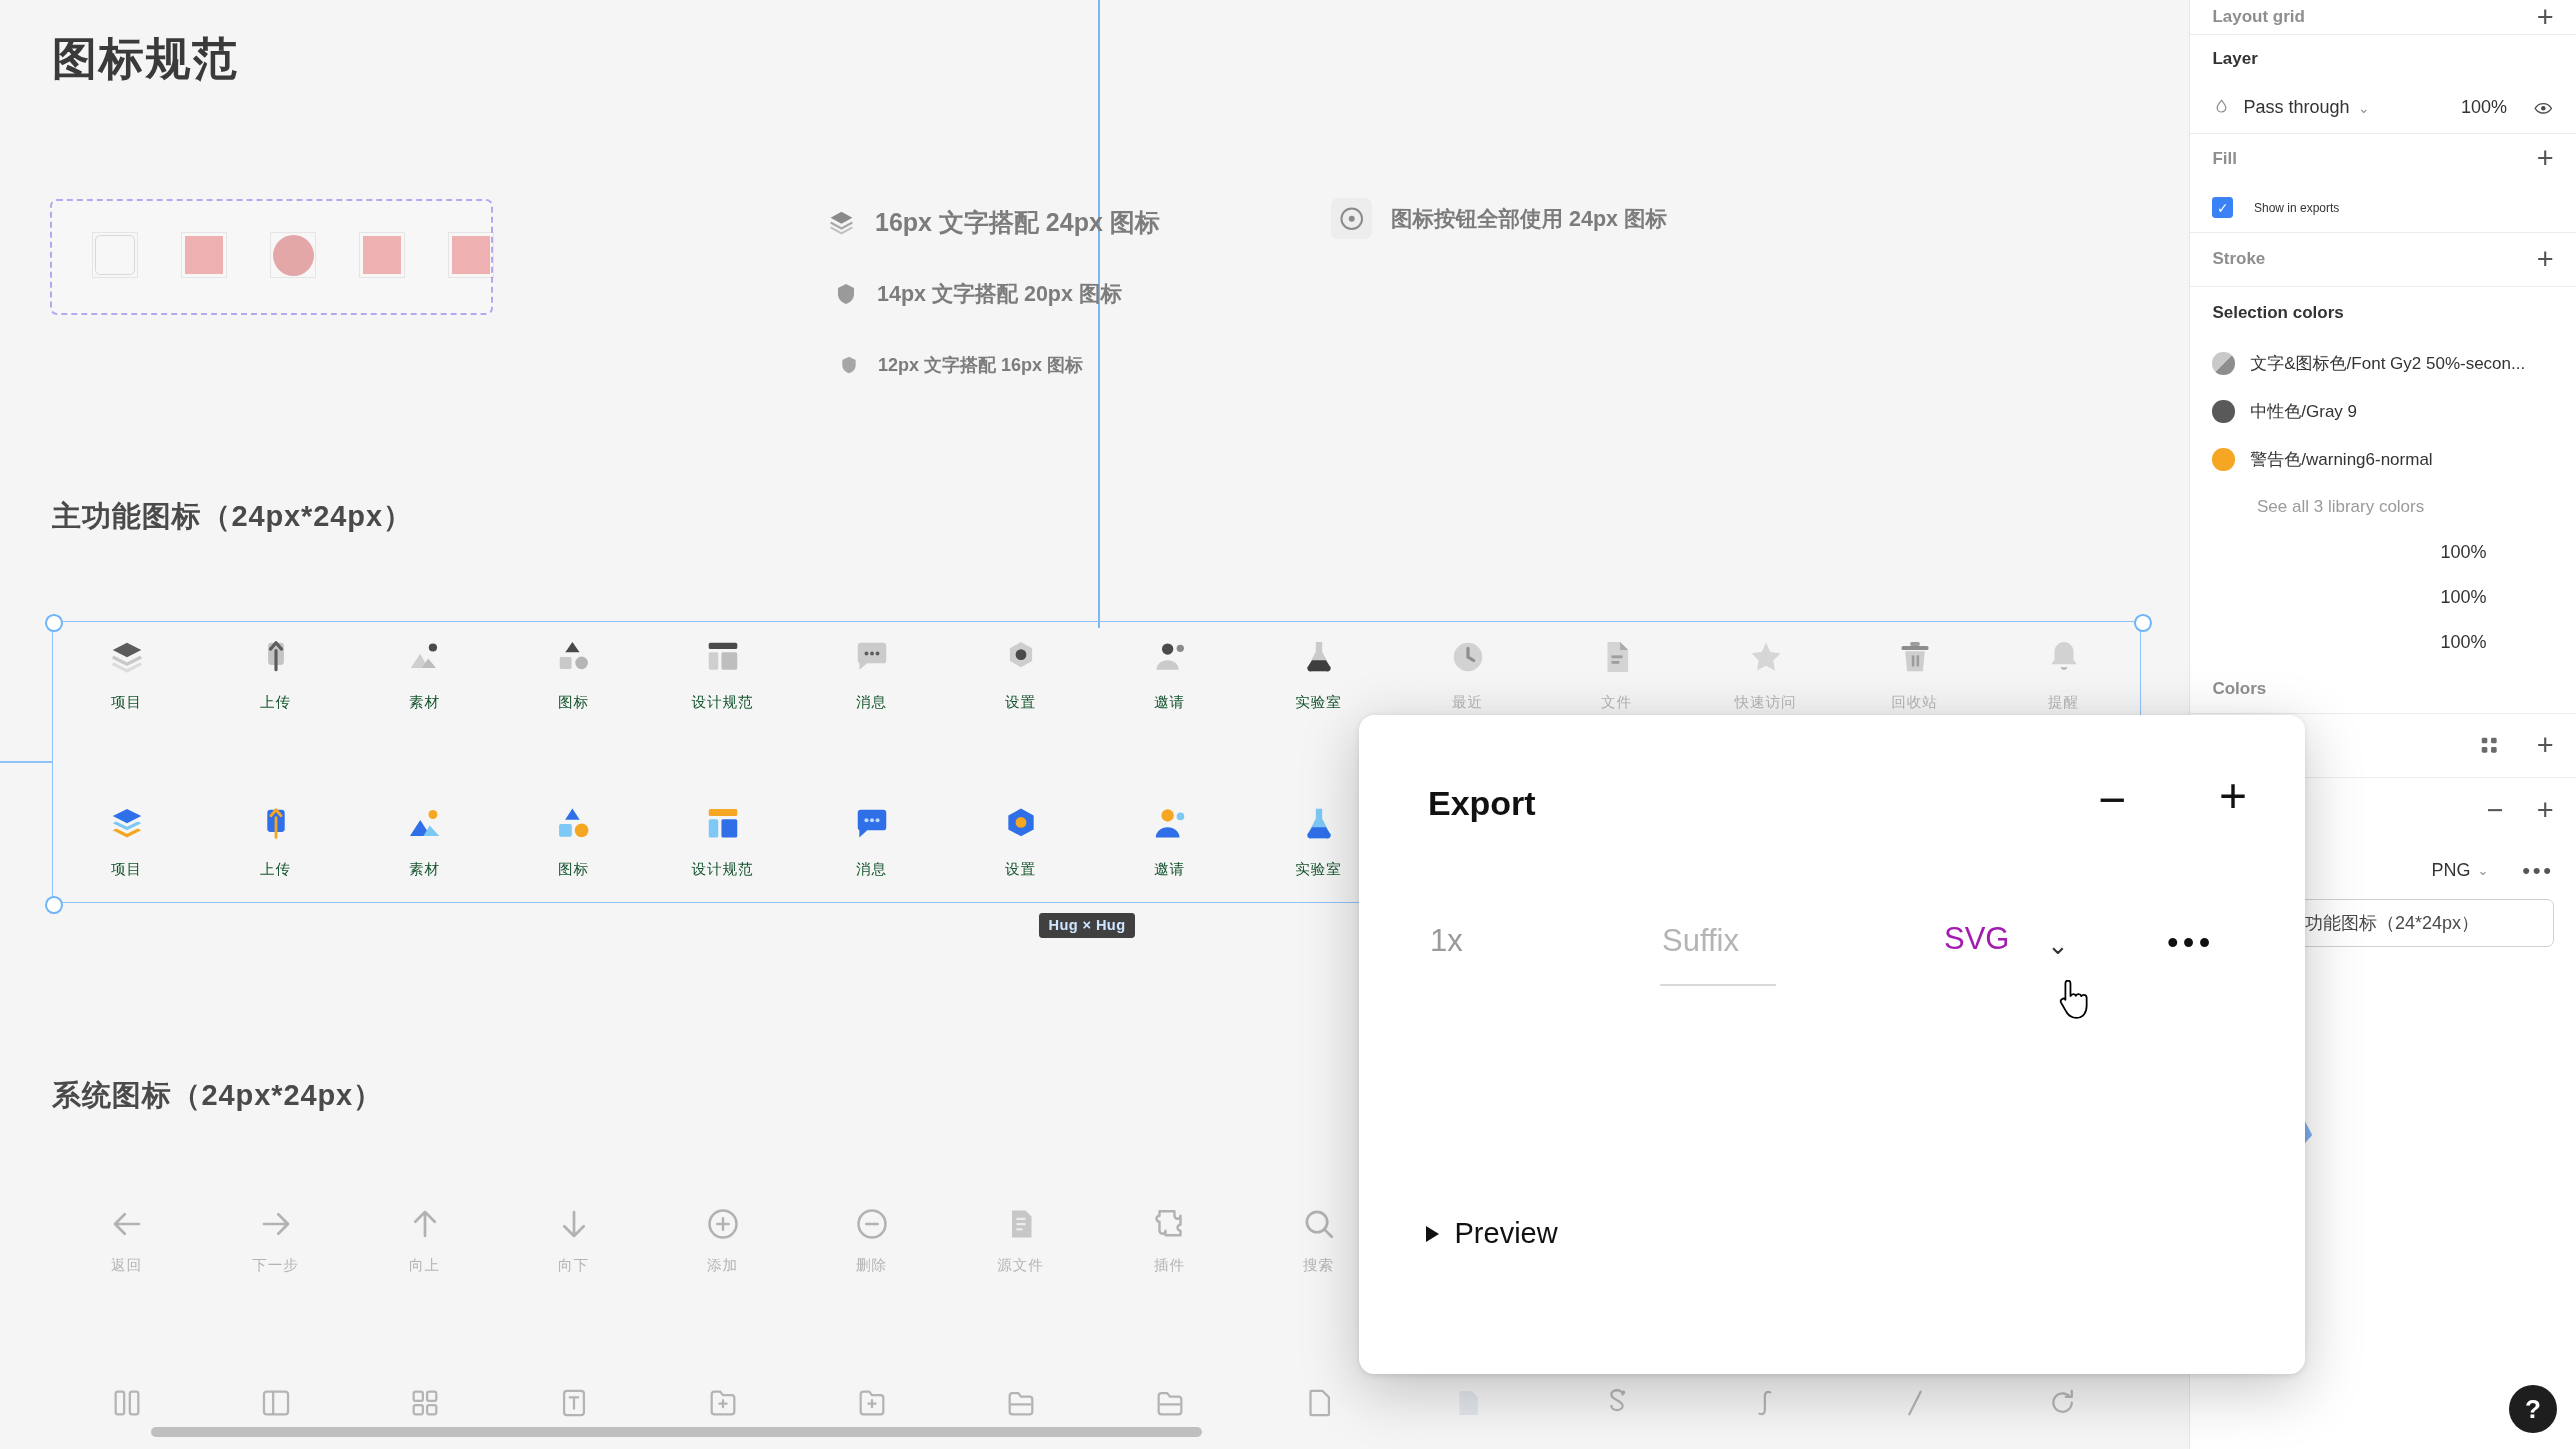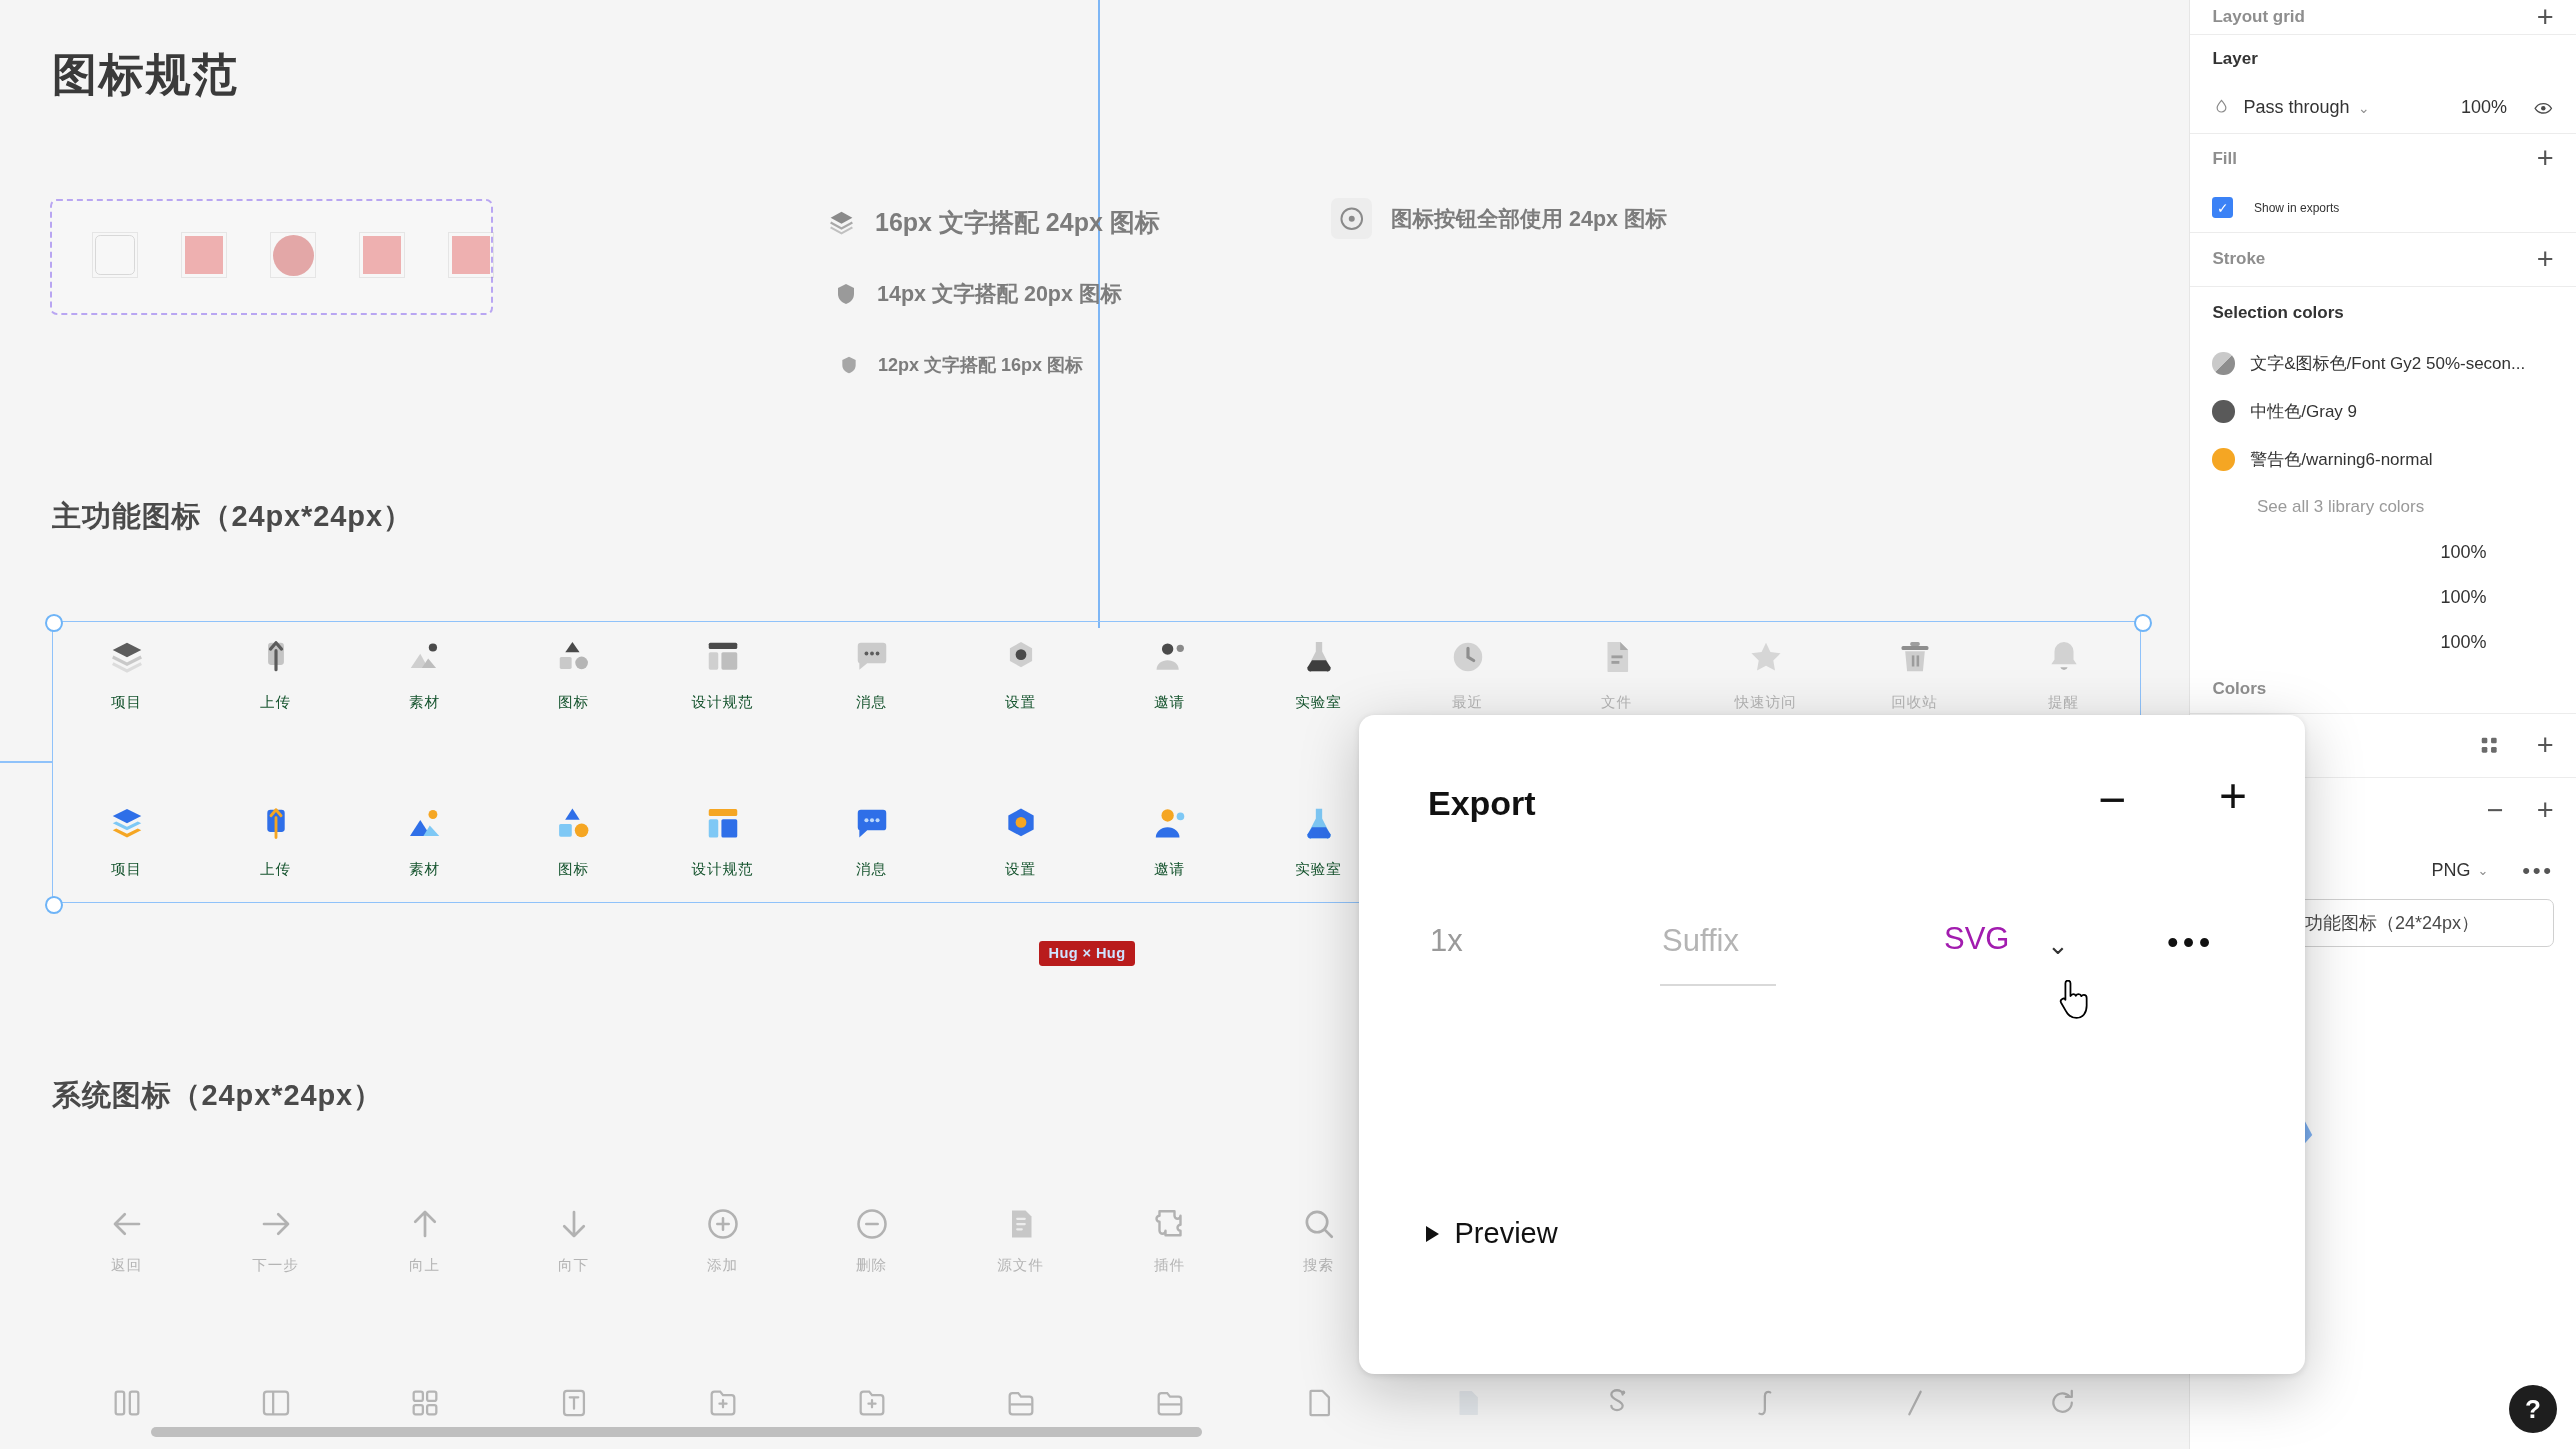--- a/index.html
+++ b/index.html
@@ -38,22 +38,22 @@
   .grid{position:absolute;display:flex;}
   .gcell{display:flex;flex-direction:column;align-items:center;justify-content:flex-start;}
   .gicon{display:flex;align-items:center;justify-content:center;height:48px;}
   .glabel{font-size:14.6px;color:#14532d;margin-top:12px;white-space:nowrap;letter-spacing:0.9px;}
   .glabel.dim{color:#B4B4B4;}
 
   
   .selframe{position:absolute;border:1.7px solid #8FC2FA;box-sizing:border-box;pointer-events:none;}
   .hnd{position:absolute;width:13.8px;height:13.8px;border-radius:50%;background:#fff;border:2.1px solid #6FB4F7;}
   .sel-tick{position:absolute;height:1.7px;background:#8FC2FA;}
-  .hugbadge{position:absolute;background:#b91c1c;color:#CFE4FF;font-size:14.6px;font-weight:700;
-            padding:4.3px 9.5px;border-radius:3.4px;letter-spacing:0.4px;white-space:nowrap;margin-top:28px;}
+  .hugbadge{position:absolute;background:#404040;color:#CFE4FF;font-size:14.6px;font-weight:700;
+            padding:4.3px 9.5px;border-radius:3.4px;letter-spacing:0.4px;white-space:nowrap;}
 
   
   .hscroll{position:absolute;height:10.3px;border-radius:5.2px;background:#BFBFBF;}
 
   
   #panel{position:absolute;right:0;top:0;width:387px;height:1450px;background:#FFFFFF;
          border-left:0.9px solid #E6E6E6;box-sizing:border-box;font-size:18px;color:#333;}
   .prow{position:relative;display:flex;align-items:center;padding:0 22.4px;height:55px;box-sizing:border-box;}
   .psect-title{font-size:17px;font-weight:700;color:#333;}
   .pdiv{height:0.9px;background:#ECECEC;margin:0;}
@@ -92,21 +92,21 @@
   .help{position:absolute;width:48px;height:48px;border-radius:50%;background:#1E1E1E;color:#fff;
         display:flex;align-items:center;justify-content:center;font-size:26px;font-weight:600;}
 </style>
 </head>
 <body>
 
 <div id="canvas">
 
   <div class="vguide" style="left:1098px;height:628px;"></div>
 
-  <div class="h1" style="left:52px;top:45px;font-family:Liberation Serif, serif;">图标规范</div>
+  <div class="h1" style="left:52px;top:29px;font-family:Liberation Serif, serif;">图标规范</div>
 
   <div class="spec-box" style="left:50px;top:199px;width:439px;height:112px;">
     <div class="spec-row">
       <div class="spec-cell">
           <div class="ghost"></div>
         </div>
       <div class="spec-cell">
           <div class="sq"></div>
         </div>
       <div class="spec-cell">

